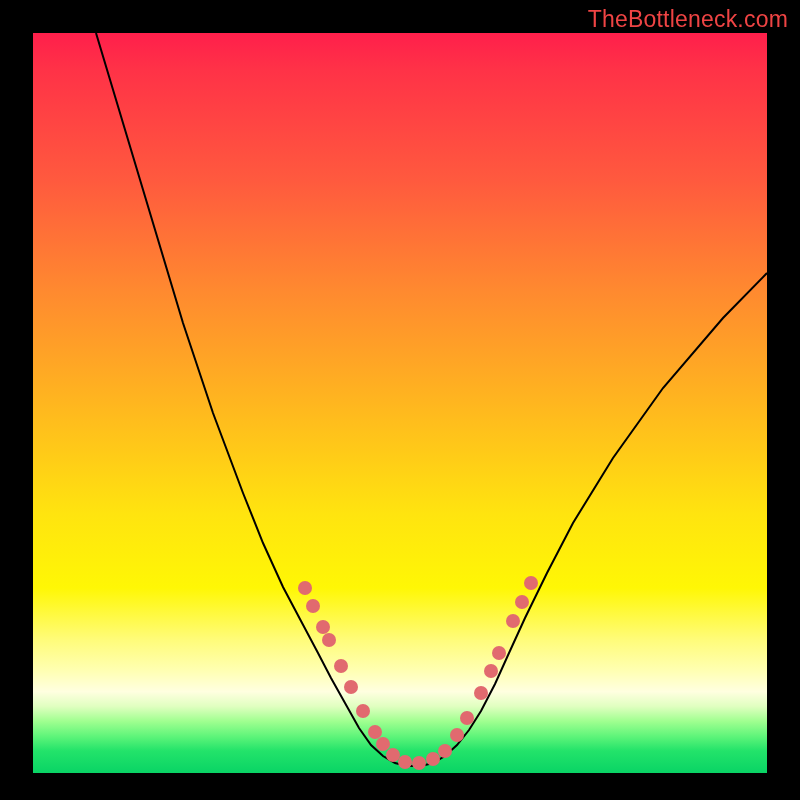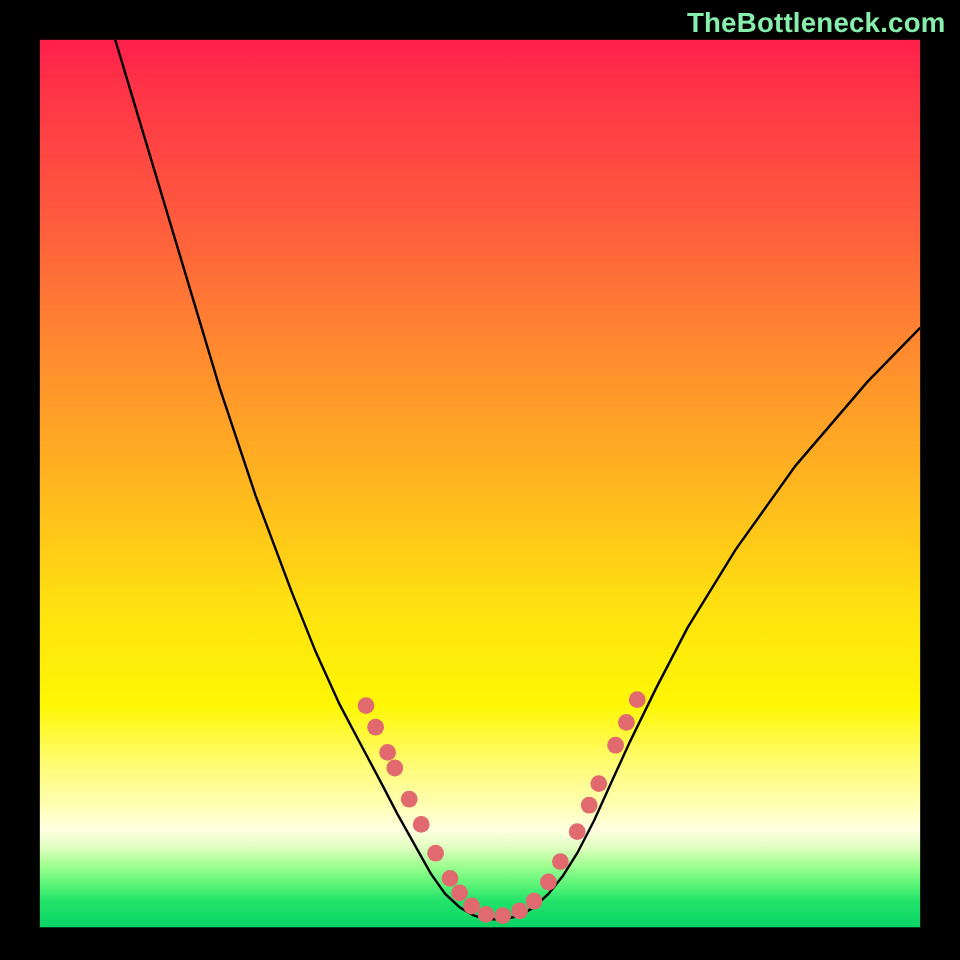--- a/index.html
+++ b/index.html
@@ -48,24 +48,24 @@
       #a0ff90 93%,
       #60f57a 95%,
       #23e36a 97%,
       #09d465 100%
     );
   }
   .watermark {
     position: absolute;
     top: 6px;
     right: 12px;
-    color: #86efac;
+    color: #ef4444;
     font-size: 23px;
     letter-spacing: 0.2px;
-    font-weight: 700;
+    font-weight: 400;
     z-index: 20;
     text-align: right;
   }
   svg.curve {
     position: absolute;
     left: 0;
     top: 0;
     width: 734px;
     height: 740px;
     z-index: 5;

